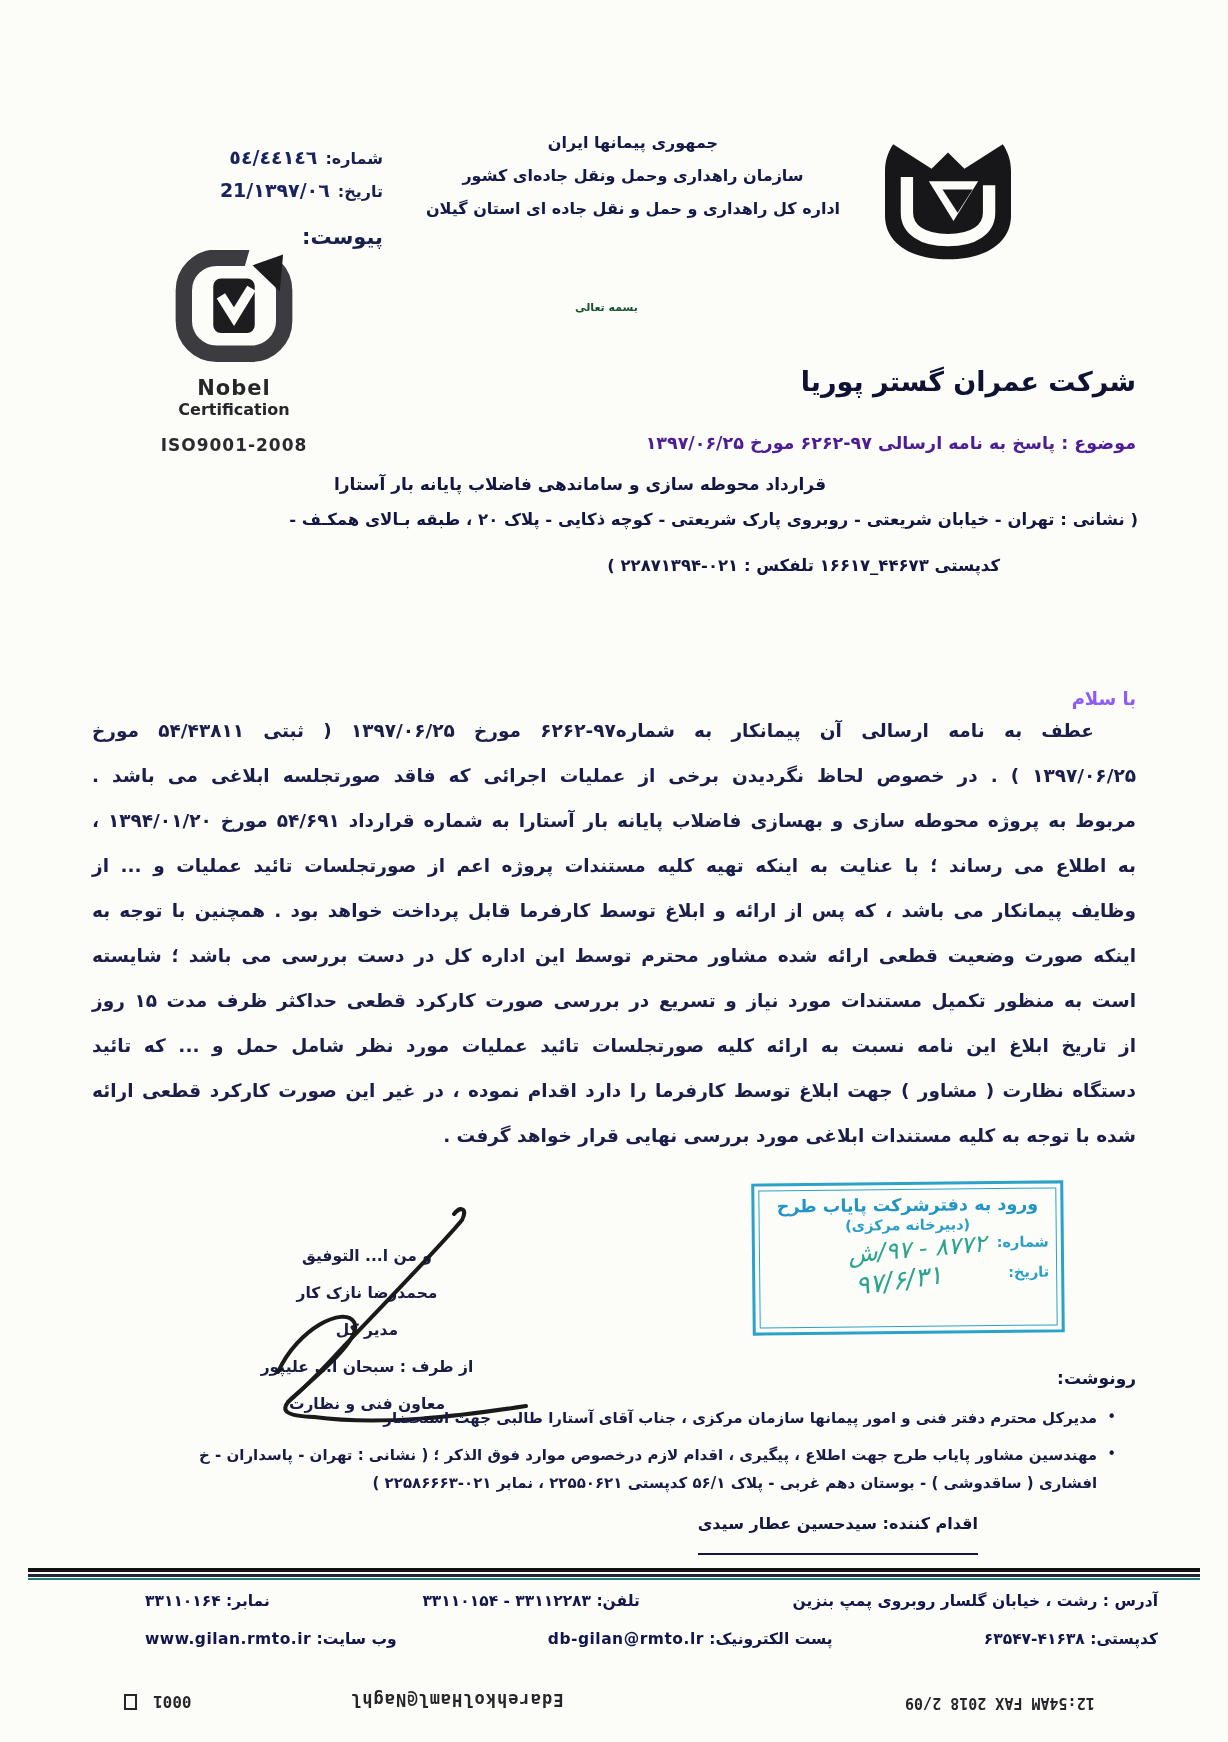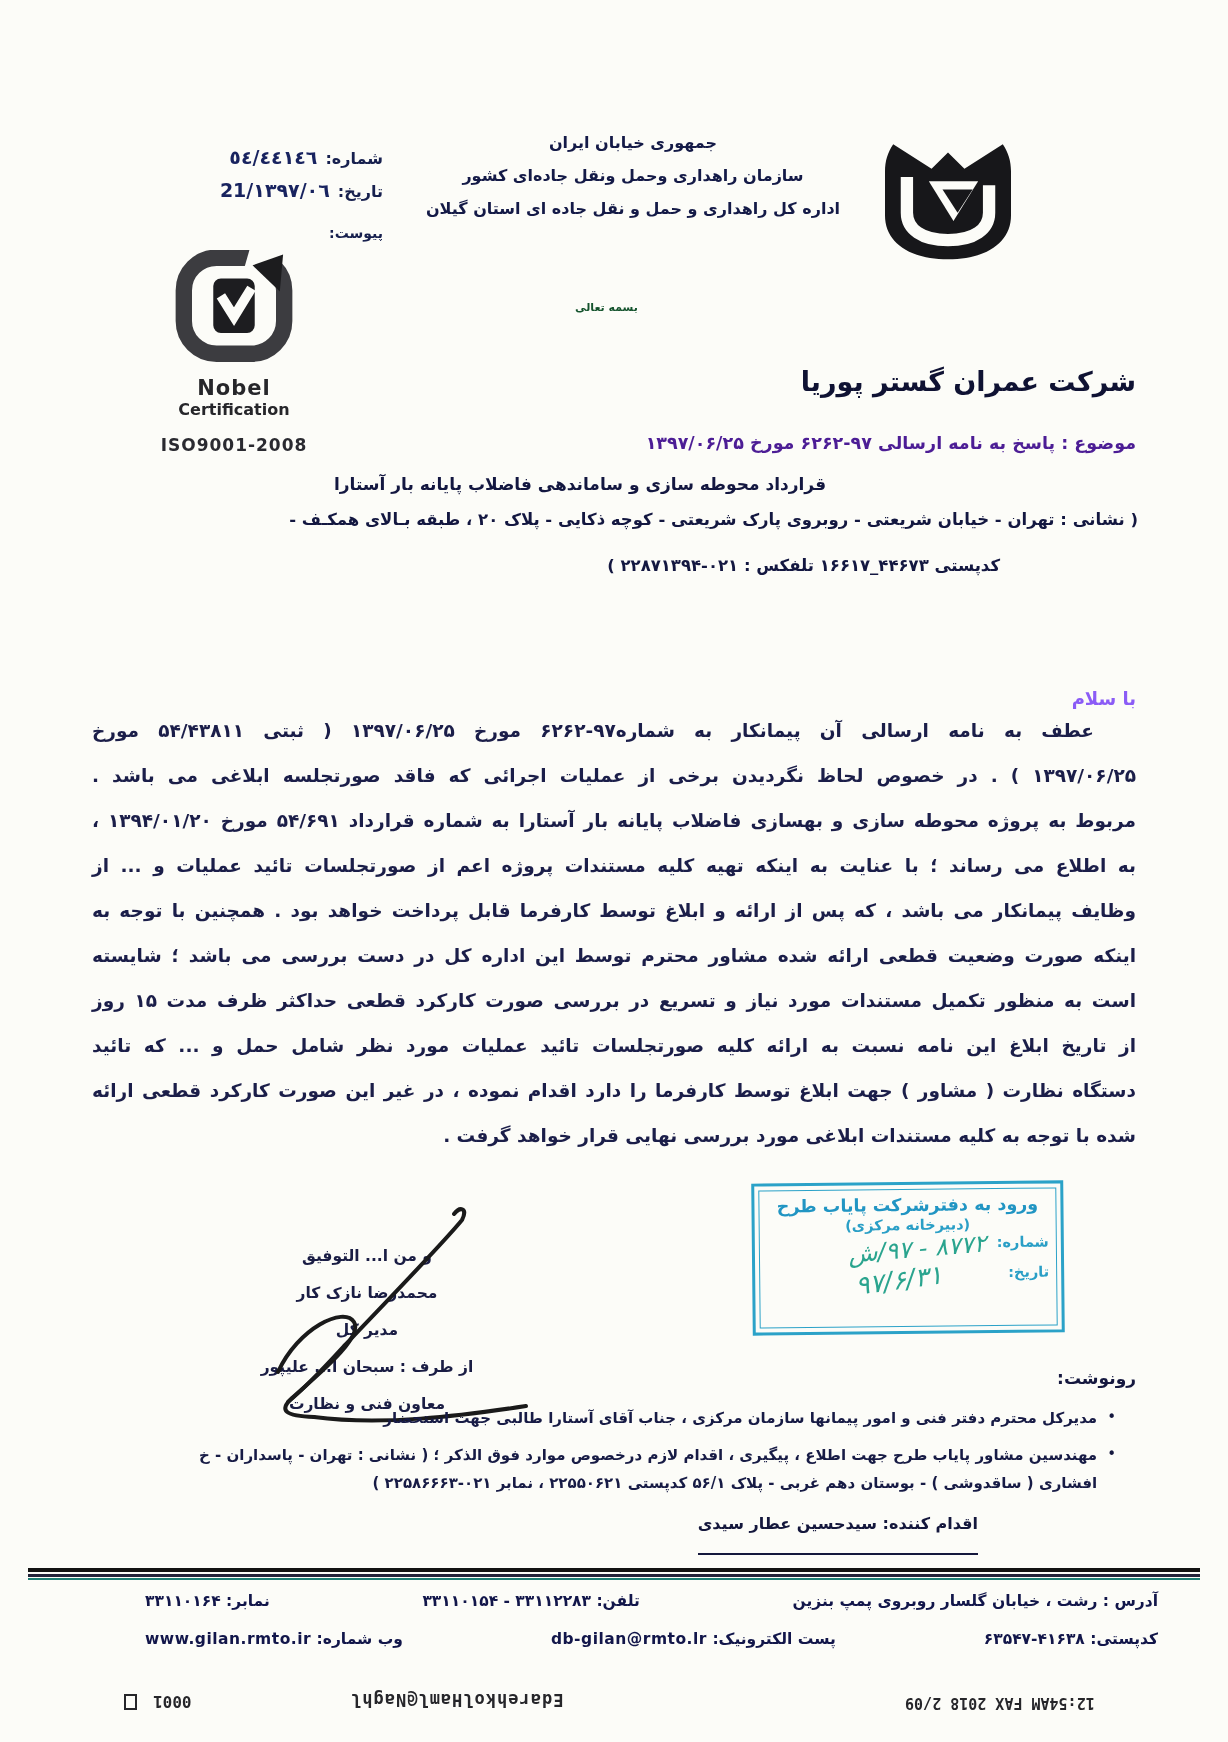--- a/index.html
+++ b/index.html
@@ -10,21 +10,21 @@
     font-family:"DejaVu Sans", sans-serif;
     direction:rtl; color:#1d2152;
   }
   .abs { position:absolute; }
 
   
   .ref-block { left:128px; top:146px; width:255px; text-align:right; }
   .ref-row { display:flex; justify-content:flex-start; gap:8px; margin-bottom:11px; align-items:baseline; }
   .ref-label { font-size:16px; font-weight:700; color:#17204e; }
   .ref-value { font-size:19px; font-weight:700; color:#18235f; letter-spacing:1px; }
-  .ref-attach { font-size:14px; font-weight:700; color:#17204e; margin-top:24px; }
+  .ref-attach { font-size:21px; font-weight:700; color:#17204e; margin-top:24px; }
 
   .org-block { left:398px; top:126px; width:470px; text-align:center; }
   .org-line { font-size:16px; font-weight:700; color:#141a47; line-height:33px; }
 
   .rmto-logo { left:872px; top:136px; width:152px; height:126px; }
 
   .basmala { left:575px; top:301px; font-size:11px; font-weight:700; color:#14532d; }
 
   .nobel-block { left:146px; top:250px; width:176px; text-align:center; }
   .nobel-name { font-size:21px; font-weight:800; color:#26262a; letter-spacing:1px; margin-top:4px; }
@@ -108,21 +108,21 @@
       <span class="ref-value">٥٤/٤٤١٤٦</span>
     </div>
     <div class="ref-row">
       <span class="ref-label">تاریخ:</span>
       <span class="ref-value">١٣٩٧/٠٦/21</span>
     </div>
     <div class="ref-attach">پیوست:</div>
   </div>
 
   <div class="abs org-block">
-    <div class="org-line">جمهوری خیابان ایران</div>
+    <div class="org-line">جمهوری پیمانها ایران</div>
     <div class="org-line">سازمان راهداری وحمل ونقل جاده‌ای کشور</div>
     <div class="org-line">اداره کل راهداری و حمل و نقل جاده ای استان گیلان</div>
   </div>
 
   <div class="abs rmto-logo">
     <svg viewBox="0 0 100 92" width="152" height="126" aria-hidden="true">
       <path d="M10,6 L38,24 L50,12 L62,24 L90,6 C94,12 96,18 96,26 L96,58 C96,77 79,90 50,90 C21,90 4,77 4,58 L4,26 C4,18 6,12 10,6 Z" fill="#17171a"></path>
       <path d="M20,30 L20,56 C20,68 31,76 50,76 C69,76 80,68 80,56 L80,36" stroke="#fcfcf8" stroke-width="9" fill="none"></path>
       <polygon points="36,33 72,33 54,62" fill="#fcfcf8"></polygon>
       <polygon points="46,39 68,39 57,56" fill="#17171a"></polygon>
@@ -231,21 +231,21 @@
   <div class="abs f-row f-row2">
     <div class="f-cell">
       <span>کدپستی:</span>
       <span>۴۱۶۳۸-۶۳۵۴۷</span>
     </div>
     <div class="f-cell">
       <span>پست الکترونیک:</span>
       <span class="lat">db-gilan@rmto.lr</span>
     </div>
     <div class="f-cell">
-      <span>وب شماره:</span>
+      <span>وب سایت:</span>
       <span class="lat">www.gilan.rmto.ir</span>
     </div>
   </div>
 
   <div class="abs fax fax-left">
     <span class="rot">0001</span>
     <span class="page-icon"></span>
   </div>
   <div class="abs fax fax-center">
     <span class="rot">EdarehkolHaml@Naghl</span>

